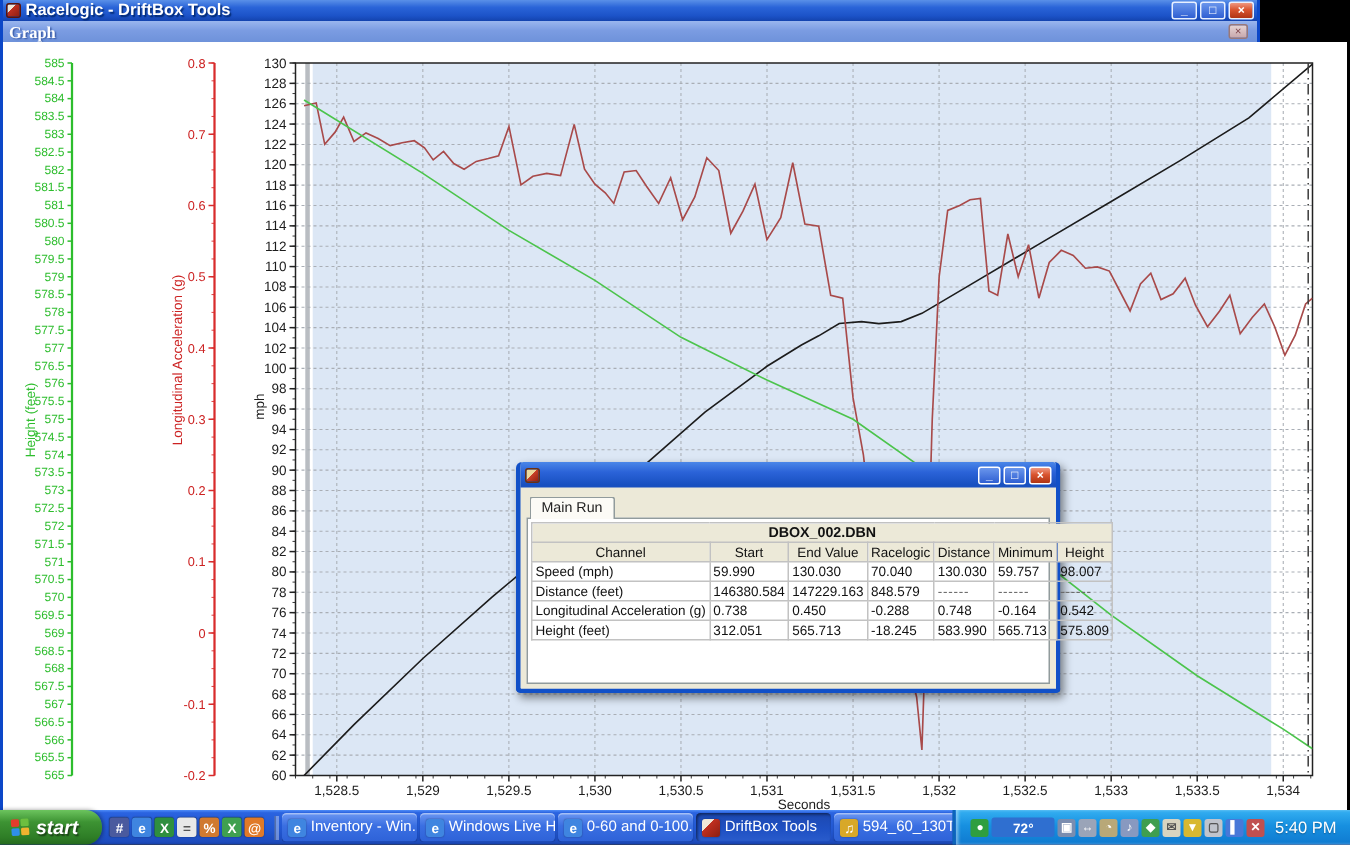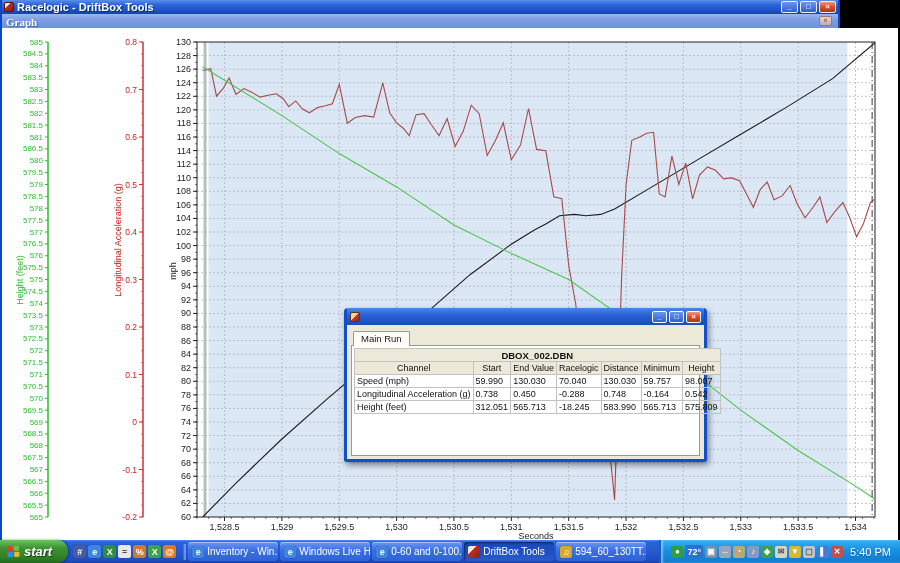--- a/index.html
+++ b/index.html
@@ -68,21 +68,21 @@
     background:linear-gradient(180deg,#6c97f2,#3a6fe2 45%,#2e62d8);
     box-shadow:inset 0 1px 0 rgba(255,255,255,.4),0 1px 1px rgba(0,0,0,.3);}
   .task-btn.active{background:linear-gradient(180deg,#1c48b0,#1f51c4 60%,#2a5ccc);
     box-shadow:inset 1px 1px 2px rgba(0,0,0,.5);}
   .task-btn .ico{width:12px;height:12px;}
   .tray{height:23px;flex:none;display:flex;align-items:center;gap:2px;padding:0 9px 0 10px;
     background:linear-gradient(180deg,#35b0f2 0%,#1790e0 45%,#0f7ad0 100%);
     border-left:2px solid #0c65b8;box-shadow:inset 2px 0 2px rgba(255,255,255,.4);}
   .tray-ico{width:12px;height:12px;border-radius:2px;display:inline-flex;align-items:center;justify-content:center;
     font-size:8px;font-weight:bold;color:#fff;flex:none;}
-  .tray-temp{height:13px;padding:0 2px;border-radius:2px;display:inline-flex;align-items:center;
+  .tray-temp{height:13px;padding:0 14px;border-radius:2px;display:inline-flex;align-items:center;
     font-size:9px;font-weight:bold;color:#fff;flex:none;}
   .tray-time{color:#fff;font-size:11px;margin-left:5px;white-space:nowrap;text-shadow:0 1px 1px rgba(0,0,0,.3);}
 </style>
 </head>
 <body>
 
 <div class="window">
   <div class="titlebar">
     <span class="app-ico"></span>
     <span class="title-text">Racelogic - DriftBox Tools</span>
@@ -574,20 +574,29 @@
                 <tr>
                   <td class="t-chan">Speed (mph)</td>
                   <td class="t-num">59.990</td>
                   <td class="t-num">130.030</td>
                   <td class="t-num">70.040</td>
                   <td class="t-num">130.030</td>
                   <td class="t-num">59.757</td>
                   <td class="t-num">98.007</td>
                 </tr>
                 <tr>
+                  <td class="t-chan">Distance (feet)</td>
+                  <td class="t-num">146380.584</td>
+                  <td class="t-num">147229.163</td>
+                  <td class="t-num">848.579</td>
+                  <td class="t-num t-dash">------</td>
+                  <td class="t-num t-dash">------</td>
+                  <td class="t-num t-dash">------</td>
+                </tr>
+                <tr>
                   <td class="t-chan">Longitudinal Acceleration (g)</td>
                   <td class="t-num">0.738</td>
                   <td class="t-num">0.450</td>
                   <td class="t-num">-0.288</td>
                   <td class="t-num">0.748</td>
                   <td class="t-num">-0.164</td>
                   <td class="t-num">0.542</td>
                 </tr>
                 <tr>
                   <td class="t-chan">Height (feet)</td>

